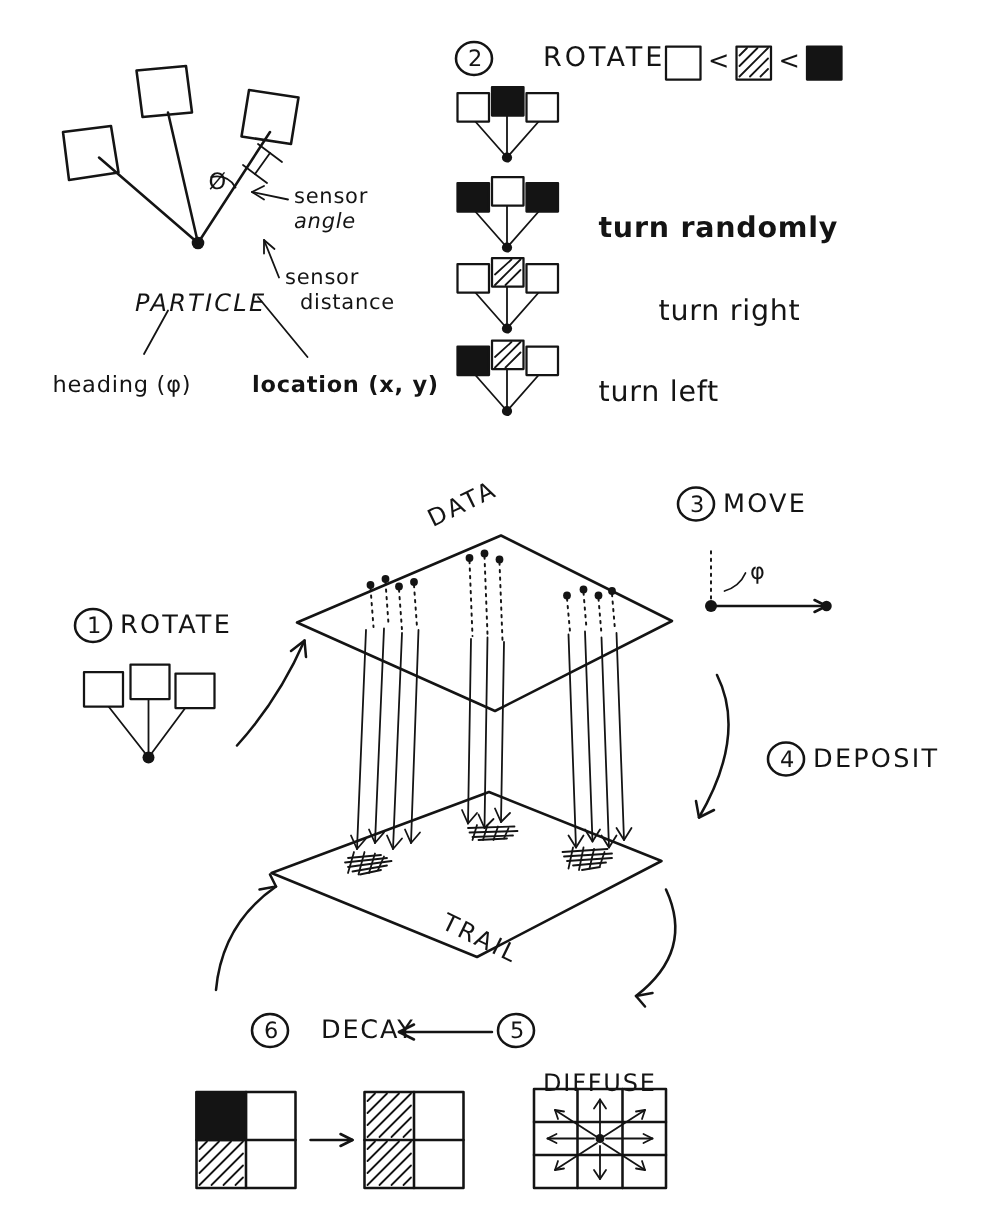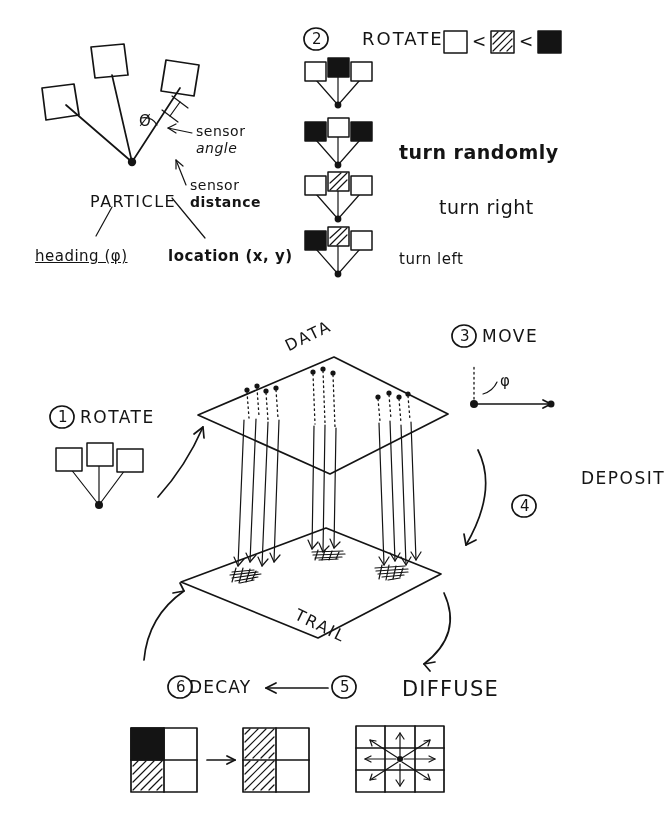--- a/index.html
+++ b/index.html
@@ -311,46 +311,46 @@
       <ellipse class="ink" cx="524" cy="506" rx="12" ry="11"></ellipse>
       <ellipse class="ink" cx="344" cy="687" rx="12" ry="11"></ellipse>
       <ellipse class="ink" cx="180" cy="687" rx="12" ry="11"></ellipse>
     </g>
   </svg>
 
   <div class="lbl" style="left:139px; top:112px; font-size:15px;">Ø</div>
   <div class="lbl" style="left:196px; top:123px; font-size:14px;">sensor</div>
   <div class="lbl" style="left:196px; top:140px; font-size:14px;font-style:italic;">angle</div>
   <div class="lbl" style="left:190px; top:177px; font-size:14px;">sensor</div>
-  <div class="lbl" style="left:190px; top:194px; font-size:14px;font-weight:bold;">distance</div>
-  <div class="lbl" style="left:90px; top:192px; font-size:16px; letter-spacing:1.5px;">PARTICLE</div>
-  <div class="lbl" style="left:35px; top:247px; font-size:15px;text-decoration:underline;">heading (φ)</div>
+  <div class="lbl" style="left:200px; top:194px; font-size:14px;">distance</div>
+  <div class="lbl" style="left:90px; top:192px; font-size:16px; letter-spacing:1.5px;font-style:italic;">PARTICLE</div>
+  <div class="lbl" style="left:35px; top:247px; font-size:15px;">heading (φ)</div>
   <div class="lbl" style="left:168px; top:247px; font-size:15px;font-weight:bold;">location (x, y)</div>
 
   <div class="step-num" style="left:312px; top:30px; font-size:15px;">2</div>
   <div class="lbl" style="left:334px; top:28px; font-size:18px; letter-spacing:2px;margin-left:28px;">ROTATE</div>
   <div class="lbl" style="left:472px; top:31px; font-size:17px;">&lt;</div>
   <div class="lbl" style="left:519px; top:31px; font-size:17px;">&lt;</div>
 
   <div class="lbl" style="left:399px; top:141px; font-size:19px;font-weight:bold;">turn randomly</div>
   <div class="lbl" style="left:399px; top:196px; font-size:19px;margin-left:40px;">turn right</div>
-  <div class="lbl" style="left:399px; top:250px; font-size:15px;">turn left</div>
+  <div class="lbl" style="left:399px; top:250px; font-size:19px;">turn left</div>
 
   <div class="step-num" style="left:58px; top:408px; font-size:15px;">1</div>
   <div class="lbl" style="left:80px; top:407px; font-size:17px; letter-spacing:1.5px;">ROTATE</div>
 
   <div class="step-num" style="left:460px; top:327px; font-size:15px;">3</div>
   <div class="lbl" style="left:482px; top:326px; font-size:17px; letter-spacing:1.5px;text-align:center;">MOVE</div>
   <div class="lbl" style="left:500px; top:372px; font-size:15px;">φ</div>
 
   <div class="step-num" style="left:520px; top:497px; font-size:15px;">4</div>
-  <div class="lbl" style="left:542px; top:468px; font-size:17px; letter-spacing:1.5px;margin-left:39px;">DEPOSIT</div>
+  <div class="lbl" style="left:542px; top:496px; font-size:17px; letter-spacing:1.5px;">DEPOSIT</div>
 
   <div class="step-num" style="left:340px; top:678px; font-size:15px;">5</div>
-  <div class="lbl" style="left:362px; top:677px; font-size:21px; letter-spacing:1.2px;margin-left:40px;">DIFFUSE</div>
+  <div class="lbl" style="left:362px; top:712px; font-size:16px; letter-spacing:1.2px;">DIFFUSE</div>
 
   <div class="step-num" style="left:176px; top:678px; font-size:15px;">6</div>
-  <div class="lbl" style="left:189px; top:677px; font-size:17px; letter-spacing:1.2px;text-align:center;">DECAY</div>
+  <div class="lbl" style="left:214px; top:677px; font-size:17px; letter-spacing:1.2px;text-align:center;">DECAY</div>
 
   <div class="lbl" style="left:282px; top:338px; font-size:16px; letter-spacing:2px; transform:rotate(-26deg); transform-origin:left top;">DATA</div>
   <div class="lbl" style="left:300px; top:605px; font-size:16px; letter-spacing:2px; transform:rotate(26deg); transform-origin:left top;">TRAIL</div>
 
 </div>
 
 </body></html>

